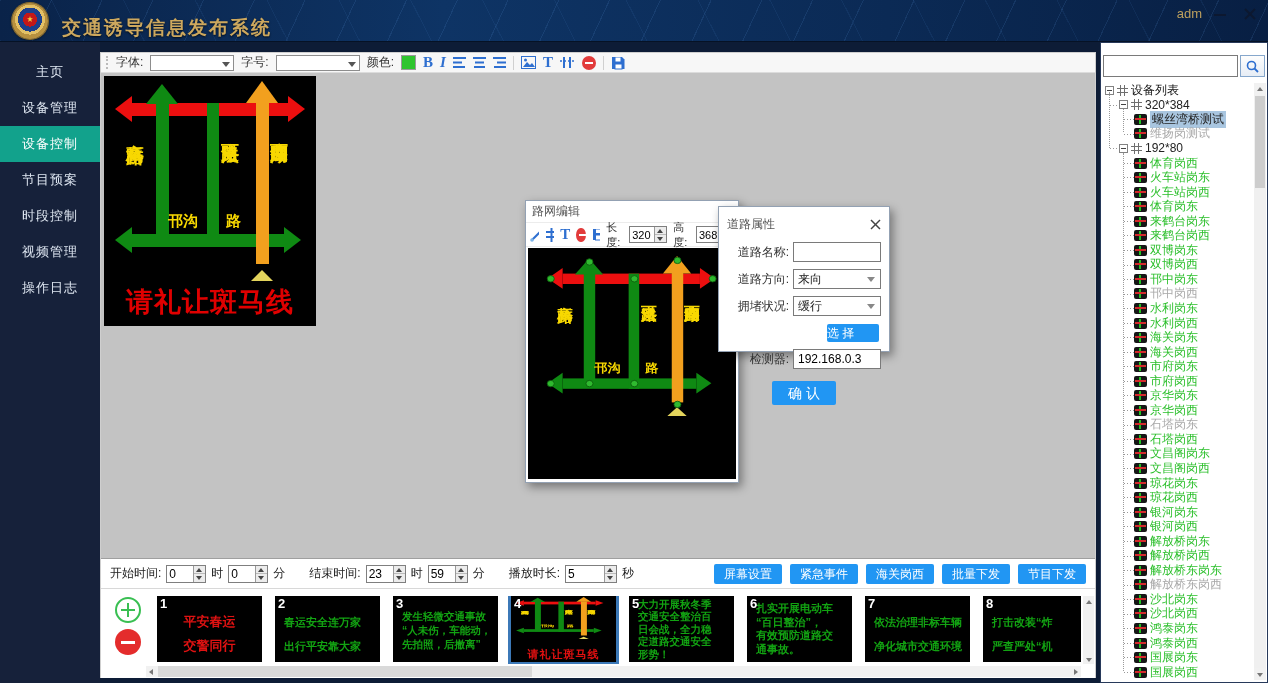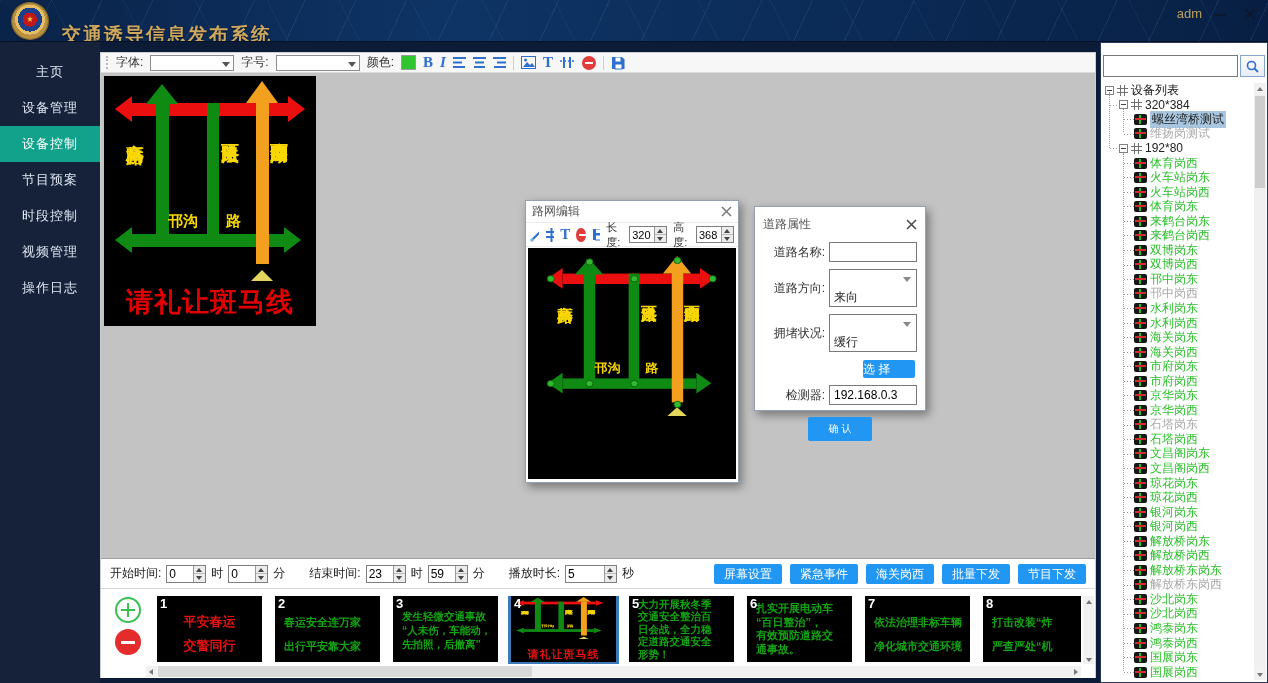--- a/index.html
+++ b/index.html
@@ -10,21 +10,21 @@
   .header{position:absolute;left:0;top:0;width:1268px;height:42px;
     background:linear-gradient(90deg,#0a2349 0%,#0e3465 35%,#0b2a55 70%,#081f43 100%);overflow:hidden;border-bottom:1px solid #061225}
   .header::before{content:"";position:absolute;inset:0;
     background:repeating-linear-gradient(115deg,rgba(90,150,220,.14) 0 1px,transparent 1px 46px),
                repeating-linear-gradient(63deg,rgba(70,130,200,.10) 0 1px,transparent 1px 64px)}
   .badge{position:absolute;left:12px;top:3px;width:36px;height:36px;border-radius:50%;
     background:radial-gradient(circle at 50% 46%,#c41818 0 7px,#1c3f8c 7px 12px,#e3c066 12px 15px,#b9913f 15px 18px);
     box-shadow:0 0 0 1px #8a6c2c,0 1px 3px rgba(0,0,0,.6)}
   .badge::after{content:"";position:absolute;left:15px;top:13px;width:6px;height:6px;background:#f4d03f;
     clip-path:polygon(50% 0,63% 38%,100% 38%,70% 60%,80% 100%,50% 75%,20% 100%,30% 60%,0 38%,37% 38%)}
-  .app-title{position:absolute;left:62px;top:22px;font-size:19px;font-weight:bold;letter-spacing:2px;color:#cda85e;text-shadow:0 1px 2px rgba(0,0,0,.7)}
+  .app-title{position:absolute;left:62px;top:15px;font-size:19px;font-weight:bold;letter-spacing:2px;color:#cda85e;text-shadow:0 1px 2px rgba(0,0,0,.7)}
   .user-name{position:absolute;right:66px;top:6px;font-size:13px;color:#bda05e}
   .winbtn{position:absolute;top:4px;width:20px;height:20px;display:flex;align-items:center;justify-content:center;cursor:pointer}
   .win-min{right:38px}.win-close{right:8px}
 
   
   .sidebar{position:absolute;left:0;top:42px;width:100px;height:641px;background:#16213a;padding-top:12px}
   .side-item{height:36px;line-height:36px;text-align:center;color:#dfe7f2;font-size:13px;letter-spacing:1px;cursor:pointer}
   .side-item.active{background:#12a28c;color:#fff}
 
   
@@ -59,29 +59,29 @@
   .spin{display:inline-flex;align-items:stretch;height:17px;border:1px solid #7f7f7f;background:#fff}
   .spin input{border:0;outline:0;font-size:11px;padding:0 2px;width:24px;font-family:inherit}
   .spin .arr{width:12px;display:flex;flex-direction:column;border-left:1px solid #9a9a9a}
   .spin .arr i{flex:1;position:relative;background:#ececec}
   .spin .arr i+i{border-top:1px solid #bbb}
   .spin .arr i.up::after{content:"";position:absolute;left:2px;top:2px;border:3px solid transparent;border-top:0;border-bottom:4px solid #444}
   .spin .arr i.dn::after{content:"";position:absolute;left:2px;top:2px;border:3px solid transparent;border-bottom:0;border-top:4px solid #444}
   .spin.lg{height:18px}.spin.lg input{font-size:12px;width:26px}
   .spin.wide input{width:38px}
 
-  .dlg-props{left:653px;top:133px;width:172px;height:205px;padding:2px 8px}
+  .dlg-props{left:617px;top:133px;width:172px;height:146px;padding:2px 8px}
   .prow{display:flex;align-items:center;margin-top:7px}
   .prow .plabel{width:62px;text-align:right;font-size:12px;color:#333;flex:none;margin-right:4px}
   .pinput{flex:1;height:20px;border:1px solid #7a7a7a;background:#fff;font-size:12px;padding:0 4px;font-family:inherit;outline:0;min-width:0}
-  .pselect{flex:1;height:20px;border:1px solid #7a7a7a;background:#fff;font-size:12px;padding:18px 4px;position:relative;line-height:18px;color:#222}
+  .pselect{flex:1;height:20px;border:1px solid #7a7a7a;background:#fff;font-size:12px;padding:0 4px;position:relative;line-height:18px;color:#222}
   .pselect::after{content:"";position:absolute;right:5px;top:7px;border:4px solid transparent;border-top:5px solid #888}
   .btn-blue{background:#2196f3;color:#fff;border:0;font-size:12px;font-family:inherit;border-radius:2px;cursor:pointer}
   .btn-select{display:block;margin:8px 2px 4px auto;width:52px;height:18px;line-height:18px;text-align:left}
-  .btn-confirm{display:block;margin:12px auto 0;width:64px;height:24px;line-height:24px;font-size:10px}
+  .btn-confirm{display:block;margin:12px auto 0;width:64px;height:24px;line-height:24px;font-size:14px}
 
   
   .schedule{position:absolute;left:0;top:506px;width:994px;height:30px;background:#fff;border-bottom:1px solid #d8d8d8;
     display:flex;align-items:center;gap:5px;padding:0 9px;font-size:12px;color:#222}
   .gap14{width:14px}
   .sched-btns{margin-left:auto;display:flex;gap:8px}
   .sched-btns .btn-blue{height:20px;padding:0 10px;line-height:20px}
 
   
   .playlist{position:absolute;left:0;top:536px;width:994px;height:89px;background:#fff}

